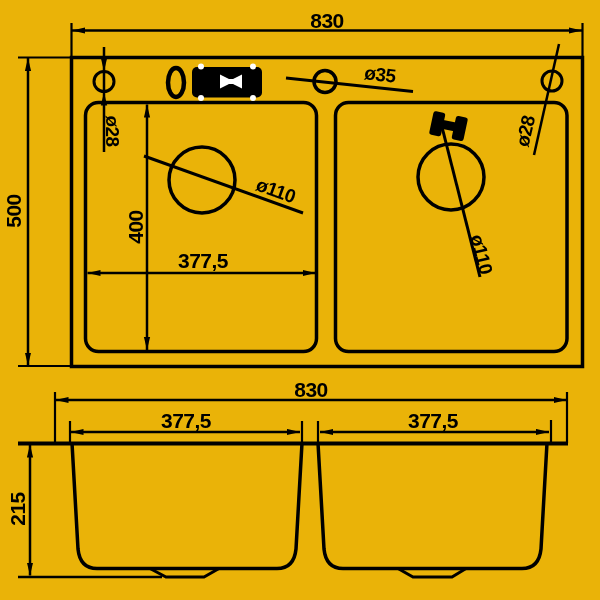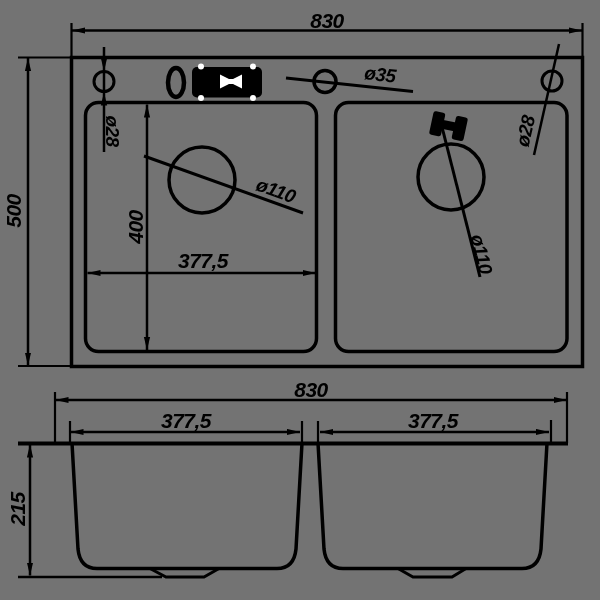--- a/index.html
+++ b/index.html
@@ -1,16 +1,16 @@
 <!DOCTYPE html>
 <html><head>
 <meta charset="utf-8">
 <style>
   html,body{margin:0;padding:0;background:#ffffff;}
-  .stage{width:600px;height:600px;background:#737373;position:relative;overflow:hidden;font-style:italic;}
+  .stage{width:600px;height:600px;background:#eab308;position:relative;overflow:hidden;}
   svg{display:block;}
   .lbl{
     font-family:"Liberation Sans","DejaVu Sans",sans-serif;
     font-weight:bold;
     font-size:21px;
     letter-spacing:-0.5px;
     fill:#000000;
   }
   .lbl-d{
     font-family:"Liberation Sans","DejaVu Sans",sans-serif;

